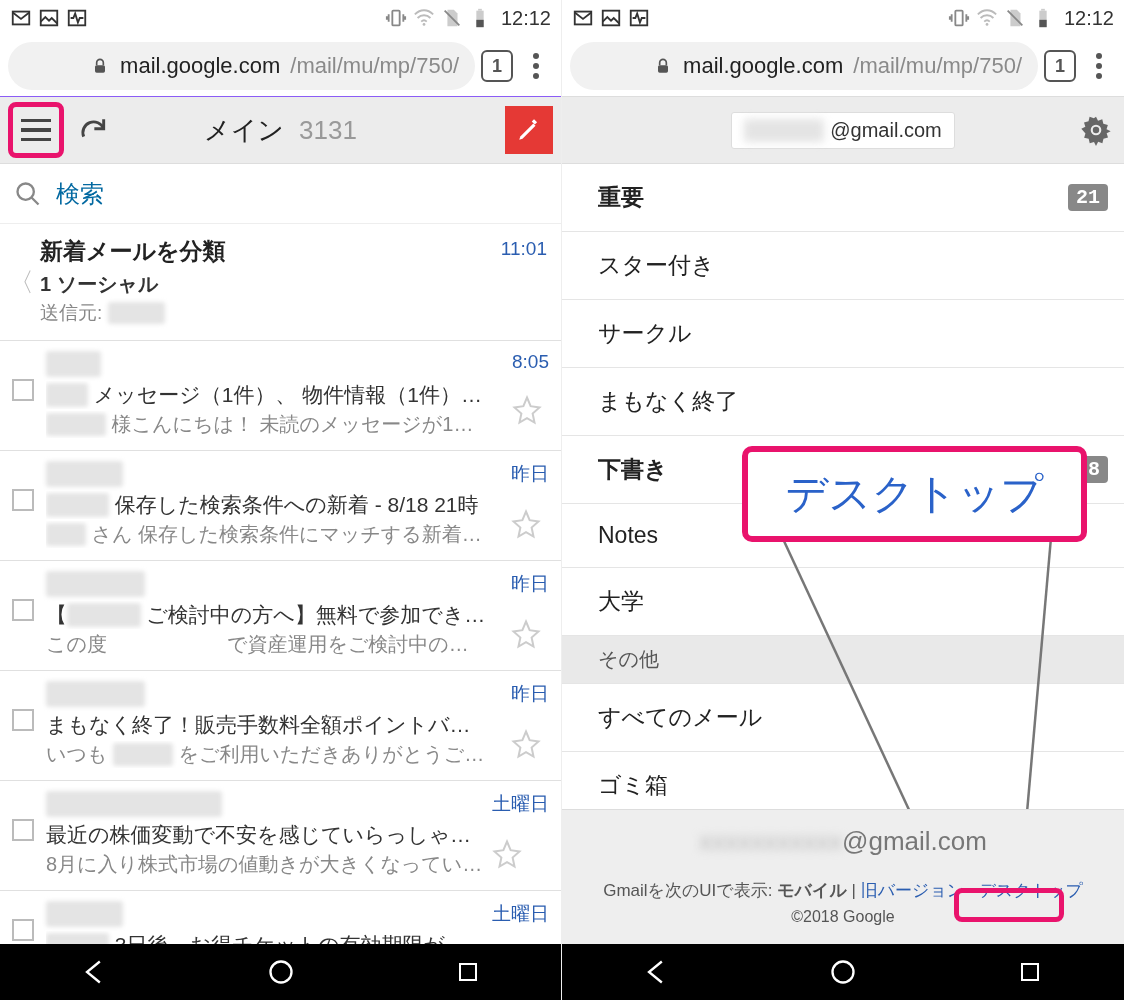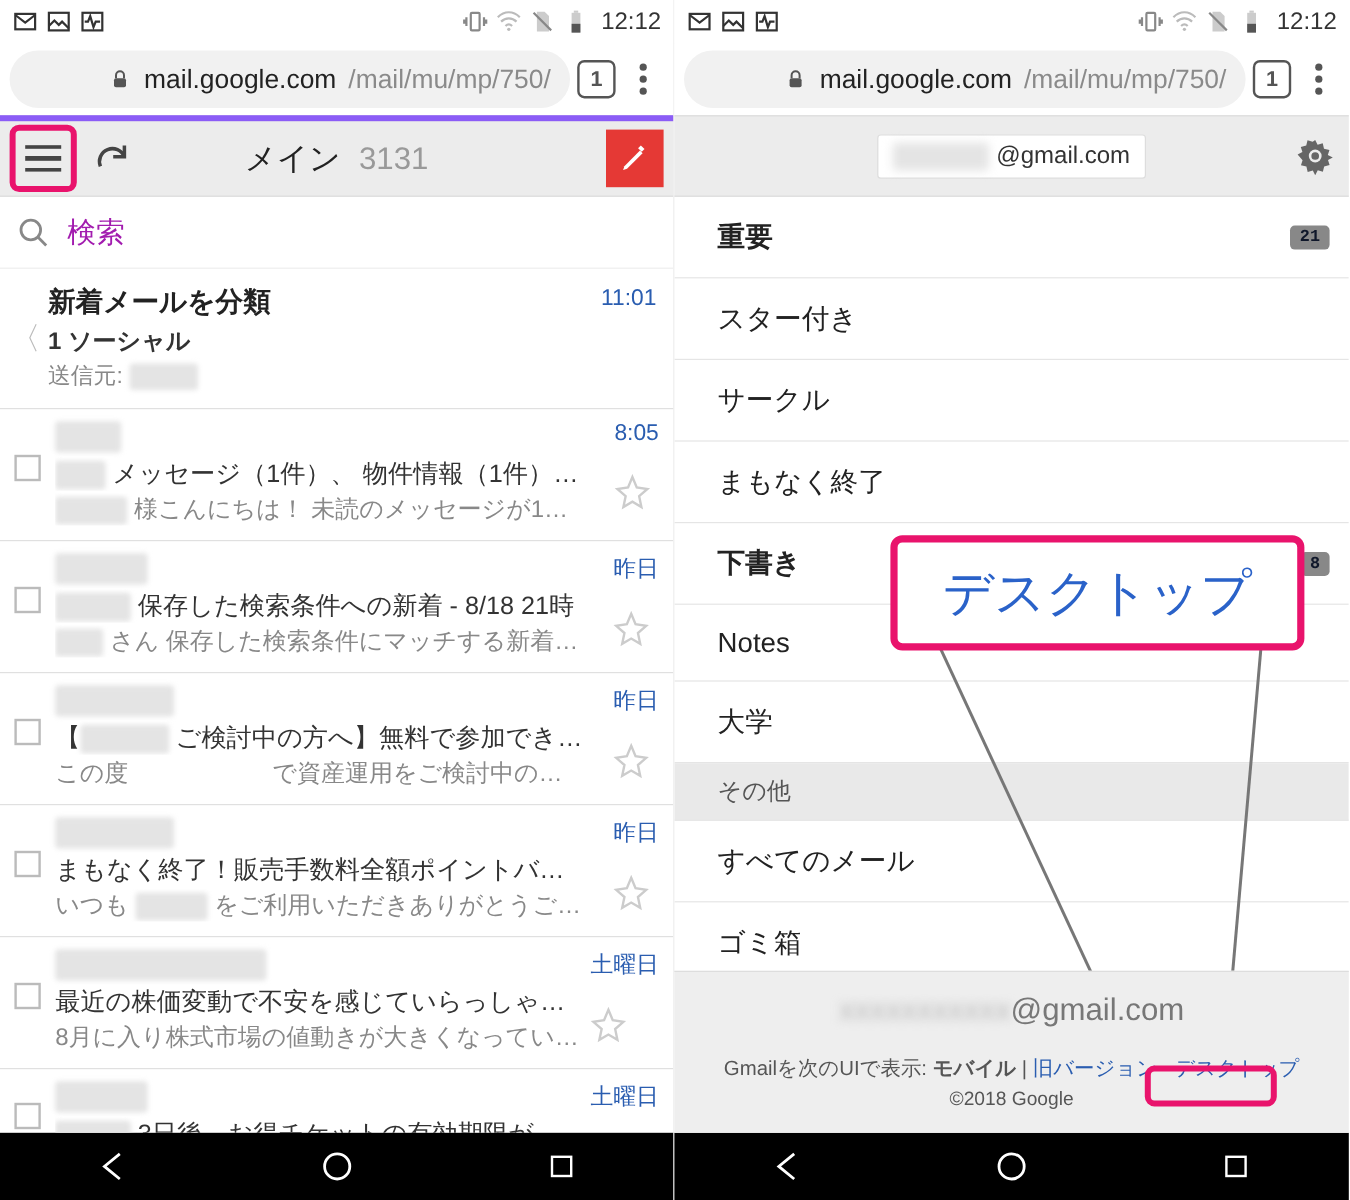--- a/index.html
+++ b/index.html
@@ -69,21 +69,21 @@
     display:flex; align-items:center; justify-content:center;
     font-size:18px; color:#555; font-weight:600;
   }
   .menu3 { width:34px; display:flex; flex-direction:column; gap:4px; align-items:center; justify-content:center; }
   .menu3 span { width:6px; height:6px; background:#555; border-radius:50%; }
 
   
   .gtoolbar {
     height: 68px;
     background:#ececec;
-    border-top:5px solid #8b5cf6;
+    border-top:1px solid #8b5cf6;
     border-bottom:1px solid #ddd;
     display:flex; align-items:center;
     padding: 0 8px;
     gap:10px;
     position:relative;
   }
   .hamburger-box {
     width:56px; height:56px;
     border:5px solid #e9136c;
     border-radius:8px;
@@ -101,21 +101,21 @@
 
   .compose {
     width:48px; height:48px; background:#e53935;
     display:flex; align-items:center; justify-content:center;
     color:#fff; margin-left:auto;
   }
 
   
   .searchrow {
     height:60px; display:flex; align-items:center; padding:0 14px;
-    gap:14px; color:#a21caf; font-size:24px; border-bottom:1px solid #eee;
+    gap:14px; color:#0369a1; font-size:24px; border-bottom:1px solid #eee;
   }
   .searchrow svg { width:28px; height:28px; }
 
   
   .catrow {
     padding:12px 40px 14px 40px;
     position:relative;
     border-bottom:1px solid #e0e0e0;
   }
   .catrow .chev {
@@ -180,21 +180,21 @@
   
   .folders { flex:1; overflow:hidden; position:relative;}
   .frow {
     border-bottom:1px solid #e5e5e5;
     padding: 18px 16px 18px 36px;
     display:flex; align-items:center; font-size:23px; color:#222;
     position:relative;
   }
   .frow.bold { font-weight:700;font-family:Liberation Mono, monospace; }
   .frow .badge {
-    margin-left:auto; background:#888; color:#0f172a; font-size:14px;
+    margin-left:auto; background:#888; color:#ffffff; font-size:20px;
     padding:2px 8px; border-radius:4px;
   }
   .frow.section { background:#e9e9e9; color:#555; font-size:20px; padding:10px 16px 10px 36px;}
   
   
   .callout {
     position:absolute;
     border:6px solid #e9136c; border-radius:10px;
     background:#fff;
     color:#2a62c9; font-size:42px;

